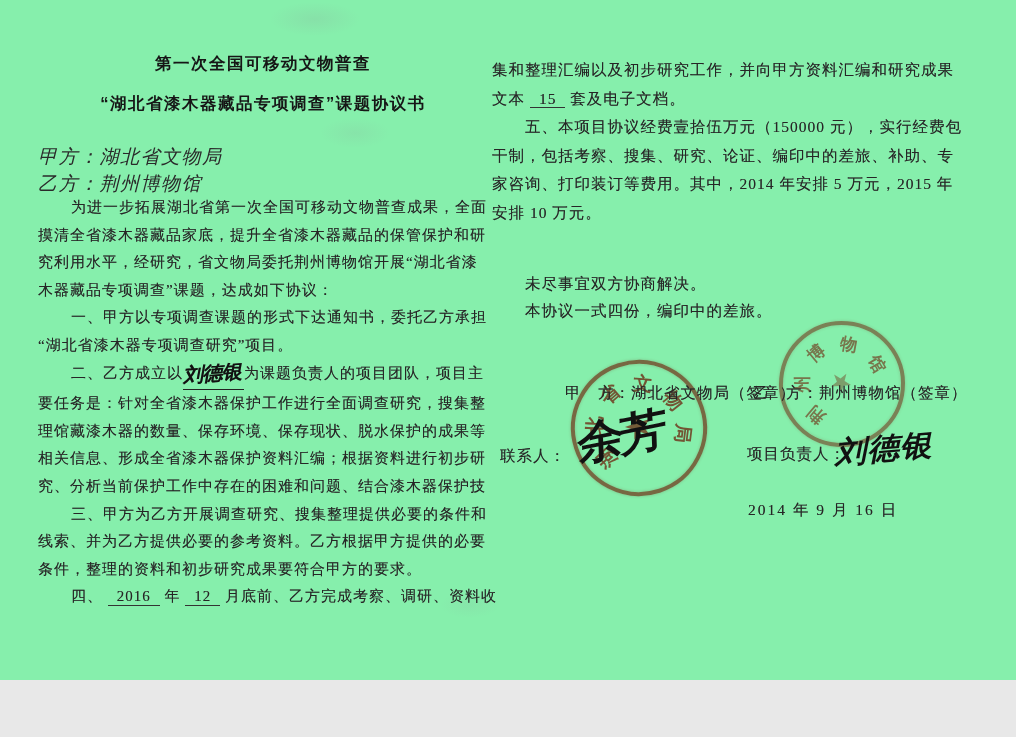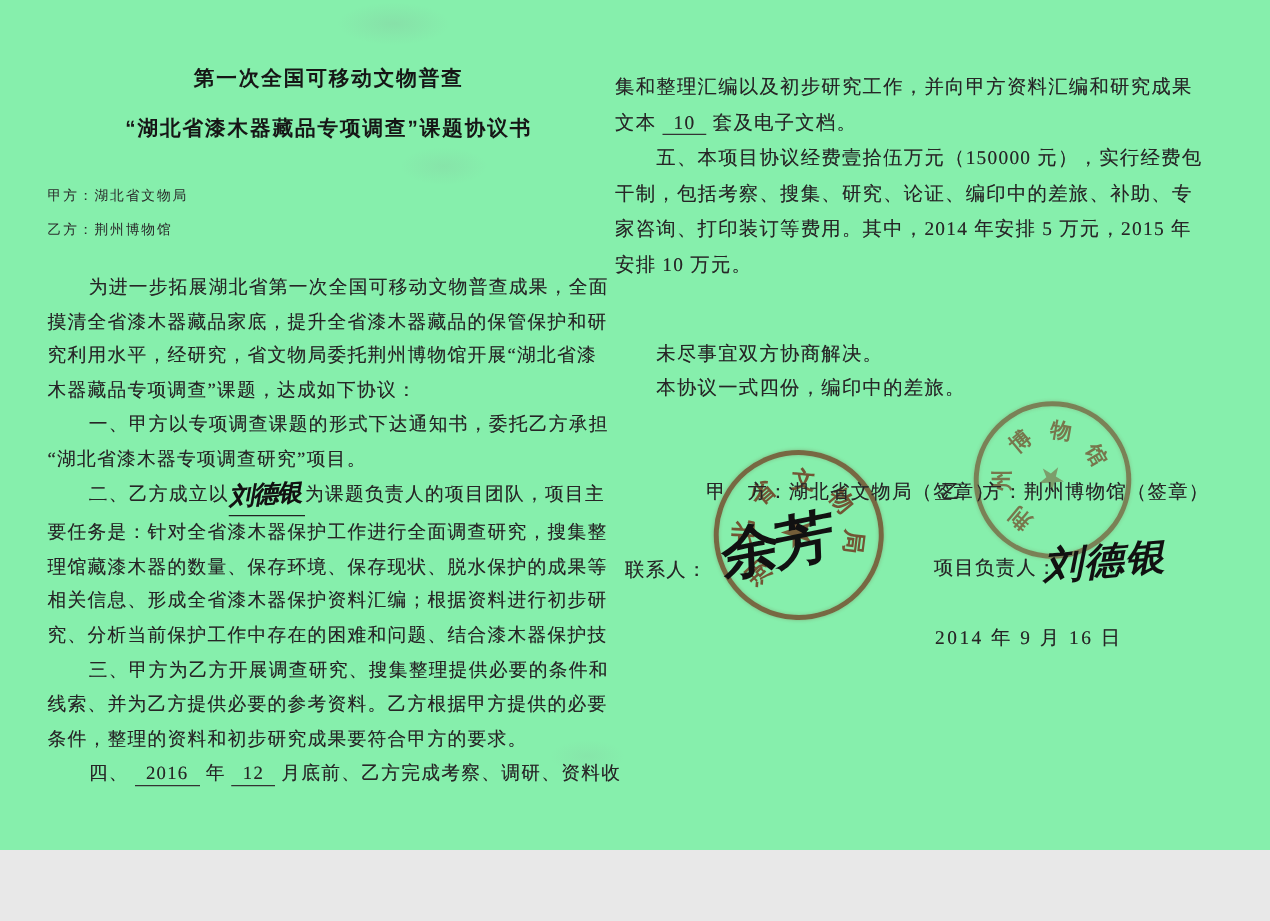--- a/index.html
+++ b/index.html
@@ -21,25 +21,25 @@
   .col{position:absolute; z-index:2;}
   .col-left{left:38px; top:52px; width:450px;}
   .col-right{left:492px; top:56px; width:482px;}
 
   .doc-title{
     text-align:center; font-family:"Liberation Sans","DejaVu Sans",sans-serif;
     font-weight:bold; font-size:16.5px; line-height:22px; color:#161616;
     letter-spacing:1.5px;
   }
   .doc-title.t2{margin-top:18px;}
-  .party-line{font-size:11px; line-height:20px; letter-spacing:1.5px; color:#2a2a2a;}
+  .party-line{font-size:19px; line-height:20px; letter-spacing:1.5px; color:#2a2a2a;font-style:italic;}
   .party-line.pa{margin-top:33px;}
   .party-line.pb{margin-top:7px;}
 
-  .body-text{margin-top:23px;}
+  .body-text{}
   .tl{ 
     font-size:15px; line-height:27.6px; letter-spacing:1px;
     white-space:nowrap; color:#262626;
     text-shadow:0 0 .5px rgba(60,60,60,.55);
   }
   .col-right .tl{font-size:15.5px; line-height:28.6px;}
   .tl.ind{padding-left:33px;}
   .tl.gap{margin-top:42px; line-height:27px;}
   .tl.gap2{line-height:27px;}
 
@@ -155,21 +155,21 @@
         <span class="blank">12</span>
         <span>月底前、乙方完成考察、调研、资料收</span>
       </div>
     </div>
   </div>
 
   <div class="col col-right">
     <div class="tl">集和整理汇编以及初步研究工作，并向甲方资料汇编和研究成果</div>
     <div class="tl">
       <span>文本</span>
-      <span class="blank">10</span>
+      <span class="blank">15</span>
       <span>套及电子文档。</span>
     </div>
     <div class="tl ind">五、本项目协议经费壹拾伍万元（150000 元），实行经费包</div>
     <div class="tl">干制，包括考察、搜集、研究、论证、编印中的差旅、补助、专</div>
     <div class="tl">家咨询、打印装订等费用。其中，2014 年安排 5 万元，2015 年</div>
     <div class="tl">安排 10 万元。</div>
     <div class="tl ind gap">未尽事宜双方协商解决。</div>
     <div class="tl ind gap2">本协议一式四份，编印中的差旅。</div>
   </div>
 

